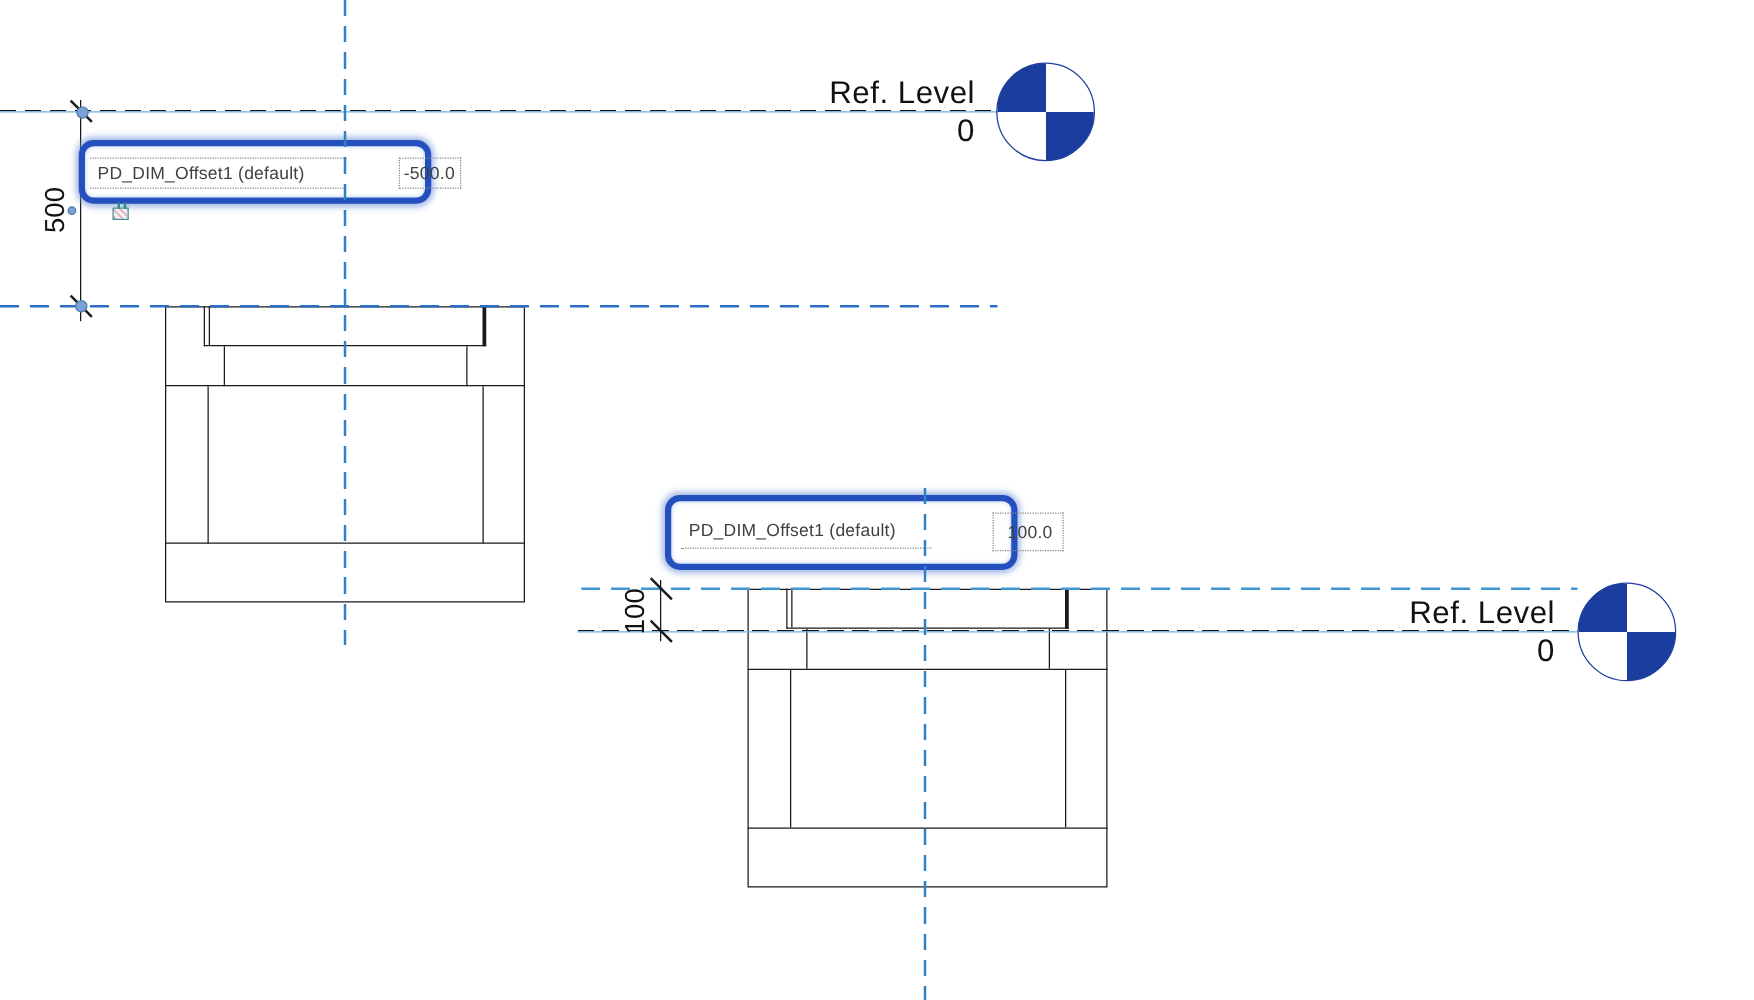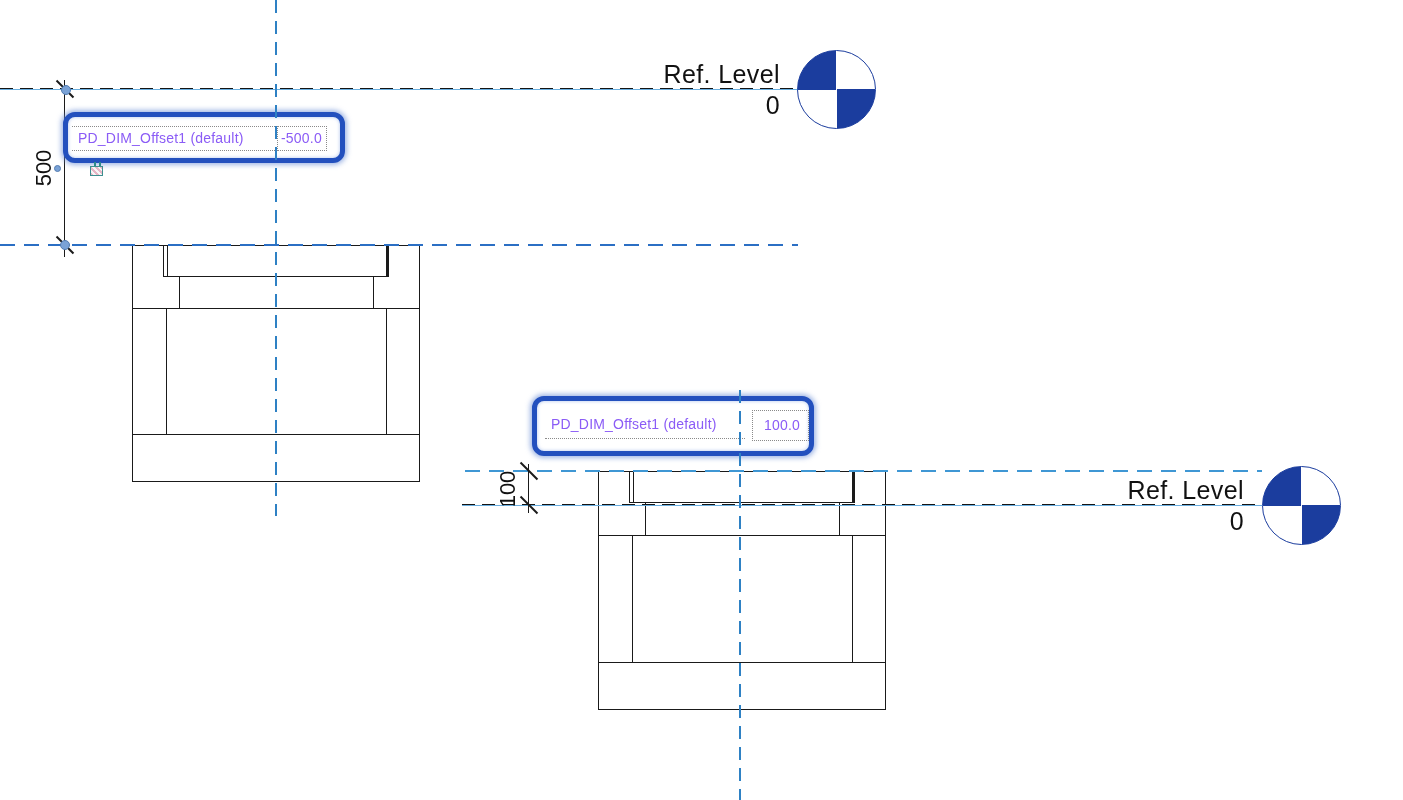--- a/index.html
+++ b/index.html
@@ -47,25 +47,25 @@
   }
   .grip.big{width:10px;height:10px;}
   .grip.small{width:7px;height:7px;}
   
   .param-box{
     background:#fff;border:5px solid #2350BE;border-radius:12px;
     box-shadow:0 0 5px 2px rgba(110,145,215,.65), inset 0 0 3px 1px rgba(165,190,235,.55);
     z-index:5;
   }
   .param-name,.param-value{
-    position:absolute;font-size:14px;line-height:23px;color:#8b5cf6;
+    position:absolute;font-size:14px;line-height:23px;color:#404040;
     letter-spacing:.2px;white-space:nowrap;overflow:hidden;
   }
   .param-name{padding-left:6px;}
-  .param-value{padding-left:3px;}
+  .param-value{padding-left:3px;margin-left:42px;}
   .dot-tb{border-top:1px dotted #8a8a8a;border-bottom:1px dotted #8a8a8a;}
   .dot-b{border-bottom:1px dotted #8a8a8a;}
   .dot-all{border:1px dotted #8a8a8a;}
   
   .family{z-index:1;}
   .family .ln{position:absolute;background:#1a1a1a;}
   .family .outer{position:absolute;left:0;top:0;right:0;bottom:0;border:1px solid #1a1a1a;}
   .family .inset{position:absolute;left:31px;top:0;width:222px;height:31px;box-sizing:content-box;
     border-left:1px solid #1a1a1a;border-right:3px solid #1a1a1a;border-bottom:1px solid #1a1a1a;}
   

